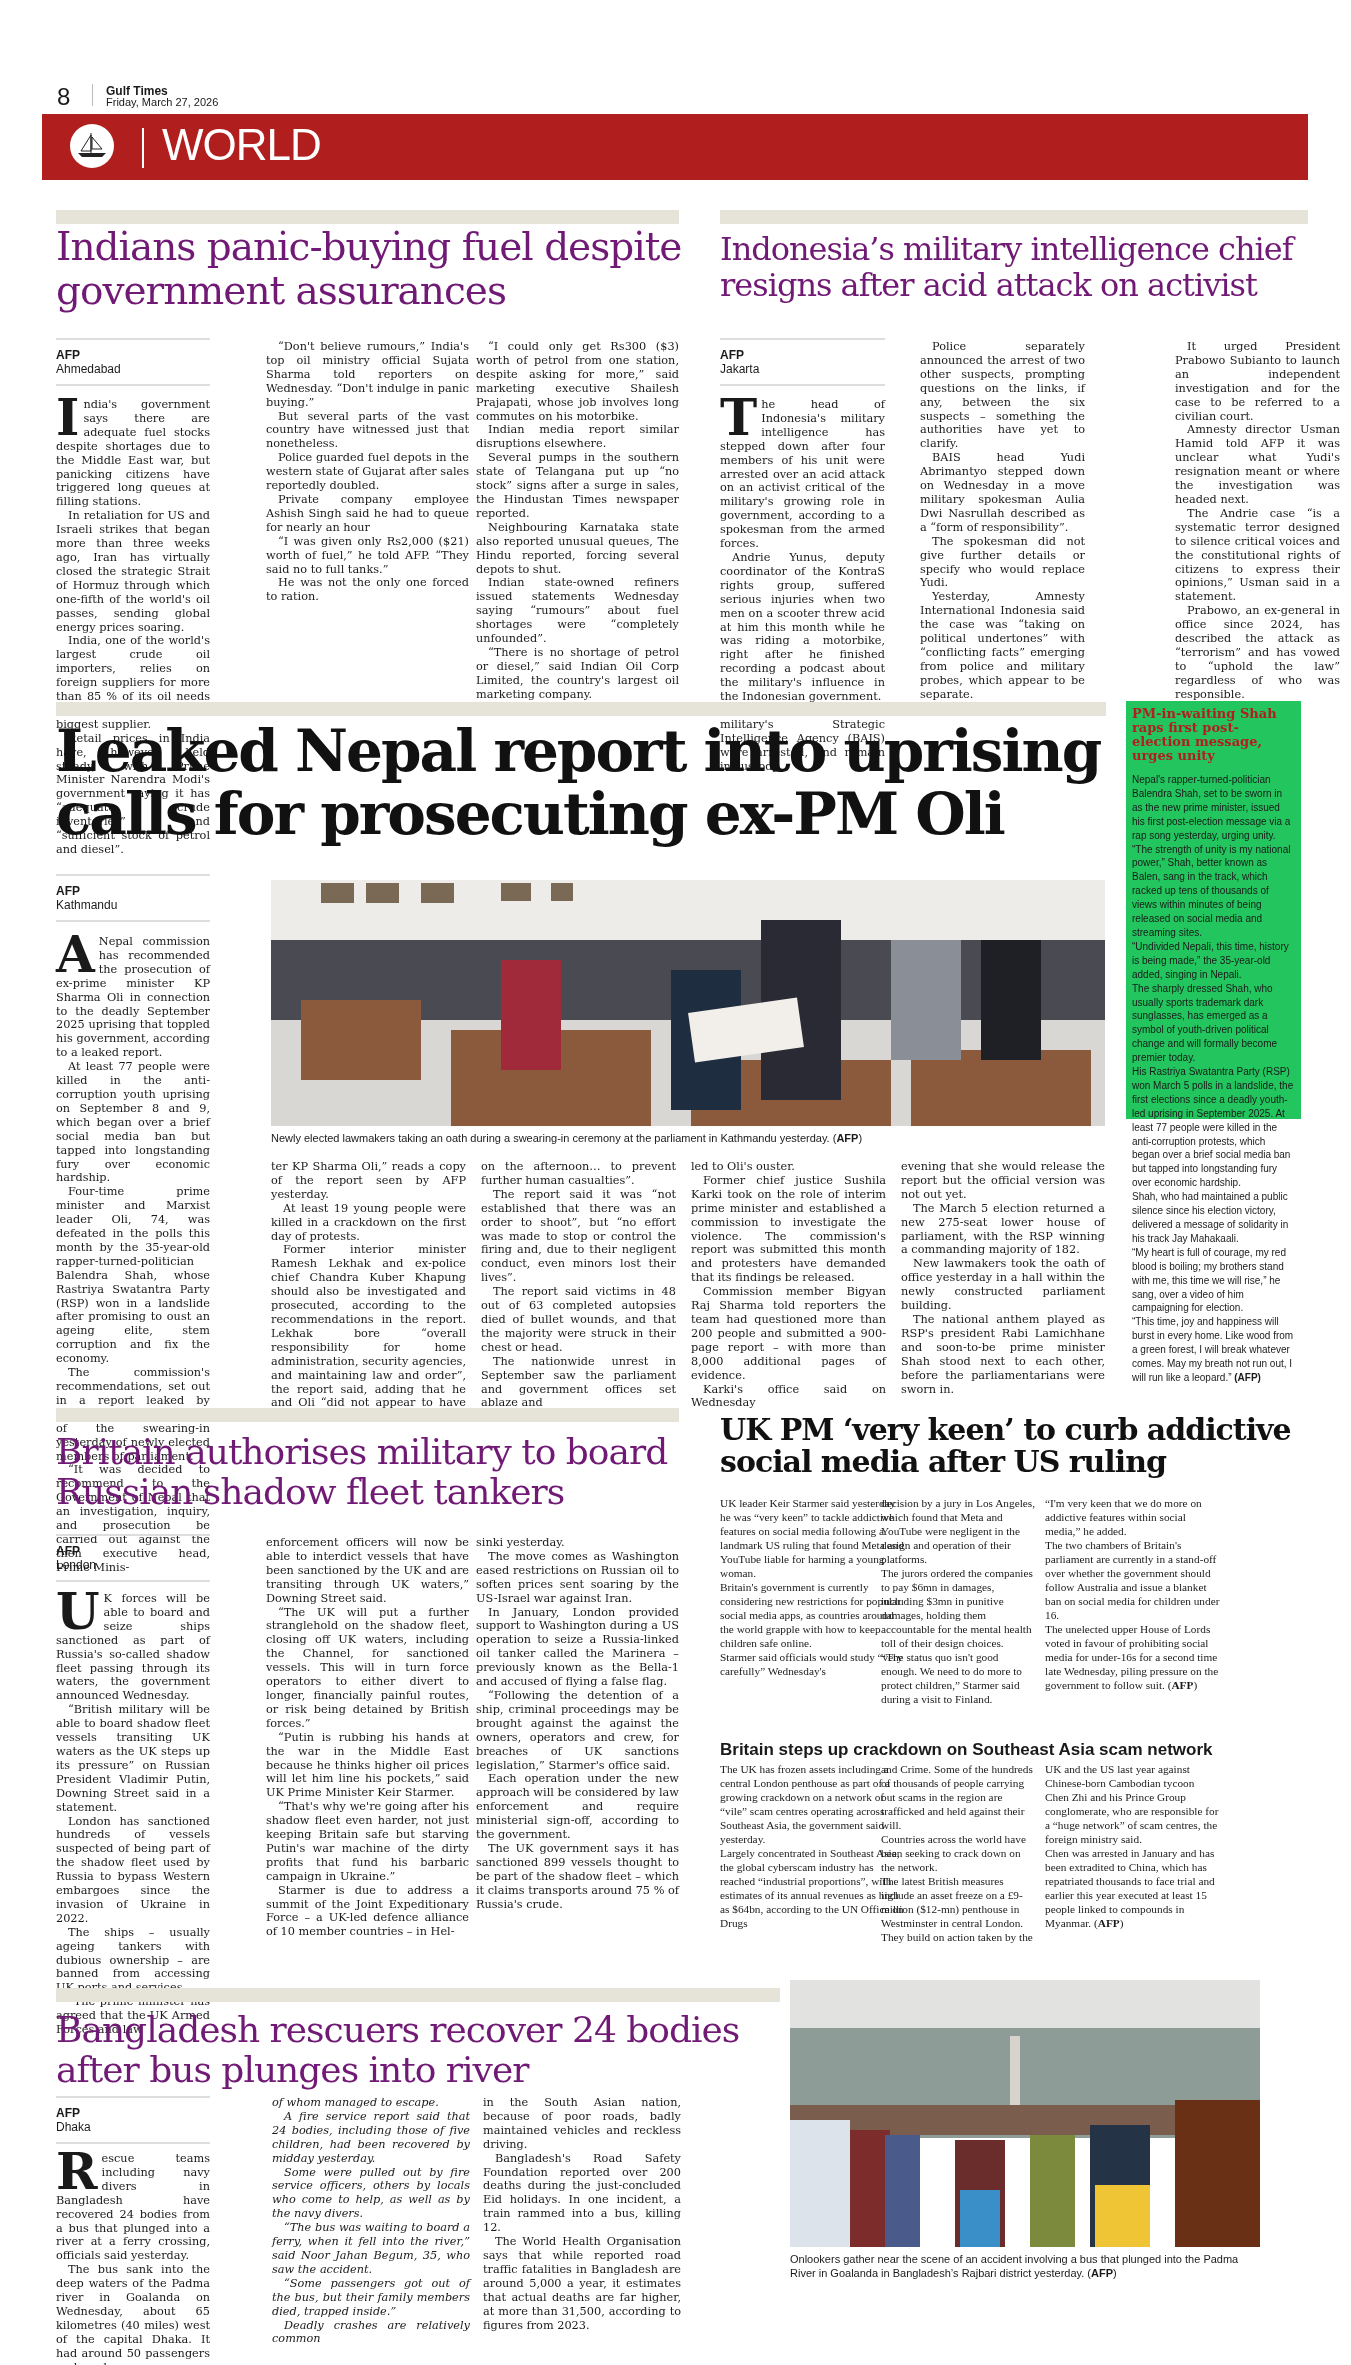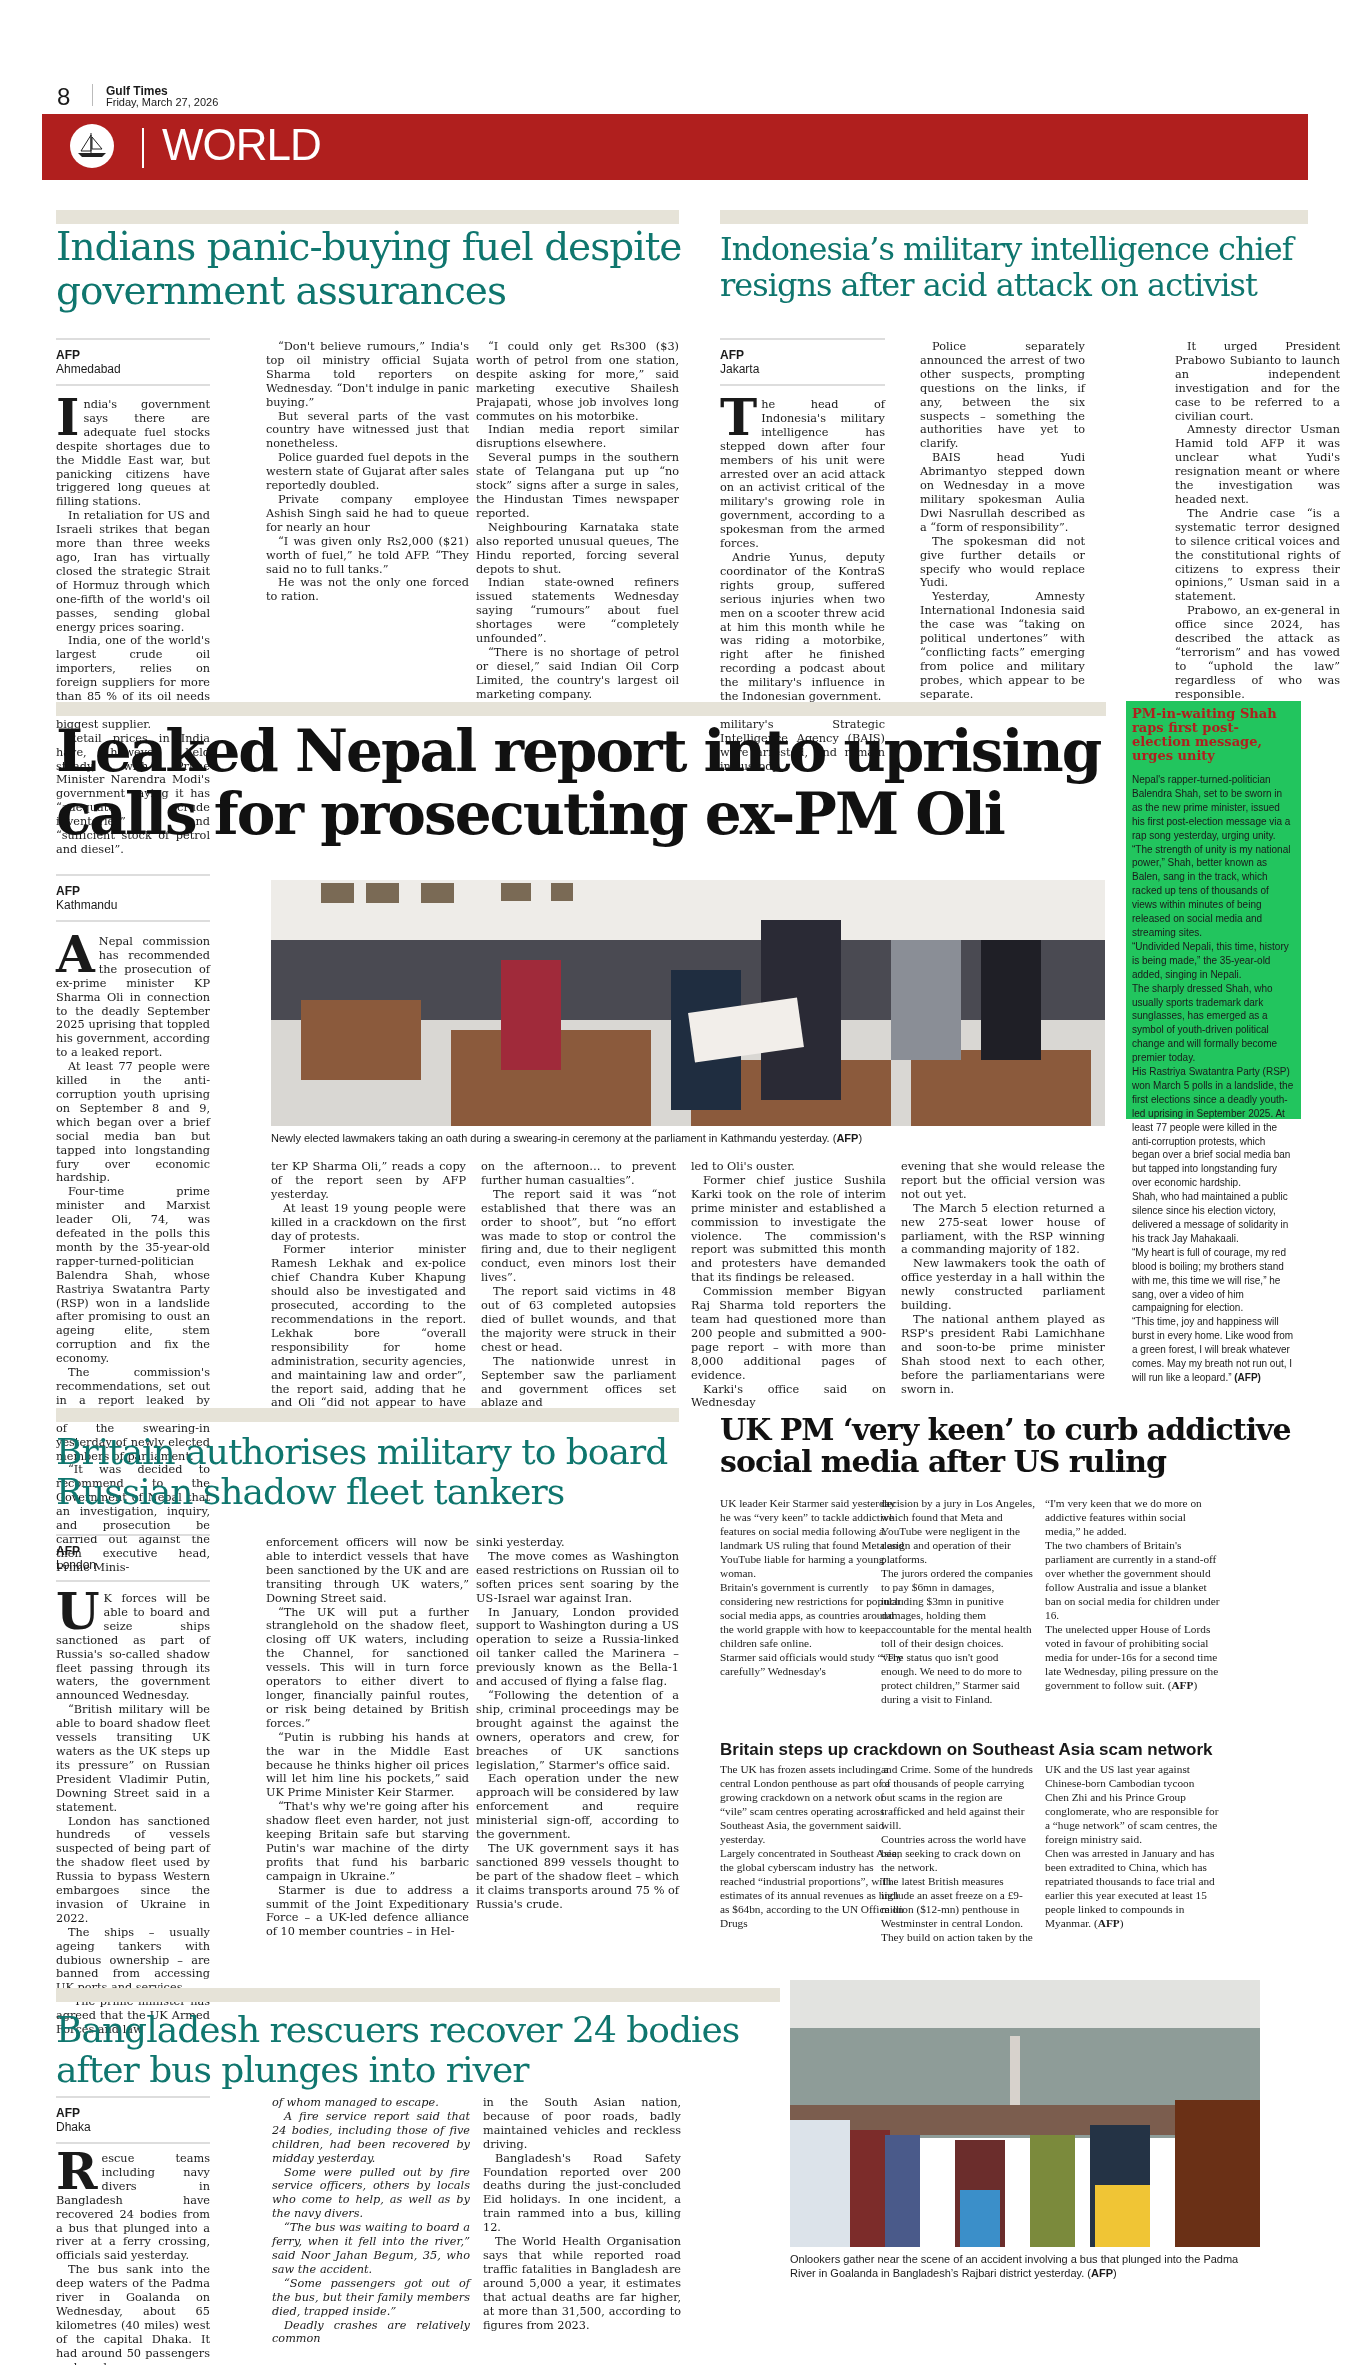--- a/index.html
+++ b/index.html
@@ -7,21 +7,21 @@
   .abs { position: absolute; }
   .masthead-num { left: 57px; top: 83px; font: 24px "Liberation Sans", sans-serif; }
   .mast-sep { left: 92px; top: 84px; width: 1px; height: 22px; background: #bbb; }
   .mast-pub { left: 106px; top: 84px; font: bold 12px "Liberation Sans", sans-serif; }
   .mast-date { left: 106px; top: 96px; font: 11px "Liberation Sans", sans-serif; }
   .banner { left: 42px; top: 114px; width: 1266px; height: 66px; background: #b01f1e; }
   .logo { left: 70px; top: 124px; width: 44px; height: 44px; border-radius: 50%; background: #fff; display:flex; align-items:center; justify-content:center; }
   .banner-sep { left: 142px; top: 128px; width: 2px; height: 40px; background: #fff; }
   .banner-title { left: 162px; top: 120px; color: #fff; font: 44px "Liberation Sans", sans-serif; letter-spacing: -1px; }
   .greybar { height: 14px; background: #e6e3d8; }
-  .hl-light { font-family: "DejaVu Serif", serif; font-weight: normal; color: #0f766e; line-height: 1.12; letter-spacing: -1px; }
+  .hl-light { font-family: "DejaVu Serif", serif; font-weight: normal; color: #701a75; line-height: 1.12; letter-spacing: -1px; }
   .hl-bold { font-family: "DejaVu Serif", serif; font-weight: bold; color: #111; line-height: 1.08; letter-spacing: -2px; }
   .byline { border-top: 2px solid #ddd; border-bottom: 2px solid #ddd; padding: 8px 0; }
   .byline .agency { font: bold 12px "Liberation Sans", sans-serif; display:block; }
   .byline .place { font: 12px "Liberation Sans", sans-serif; display:block; }
   .col { font-size: 11.3px; line-height: 13.9px; text-align: justify; }
   .col p { text-indent: 12px; }
   .col p.first { text-indent: 0; }
   .drop { float: left; font-size: 50px; line-height: 40px; padding-right: 4px; font-weight: bold; }
   .sans-col { font-family: Liberation Serif, serif; font-size: 11.3px; line-height: 14px; }
   .sans-col p { text-indent: 0; }

